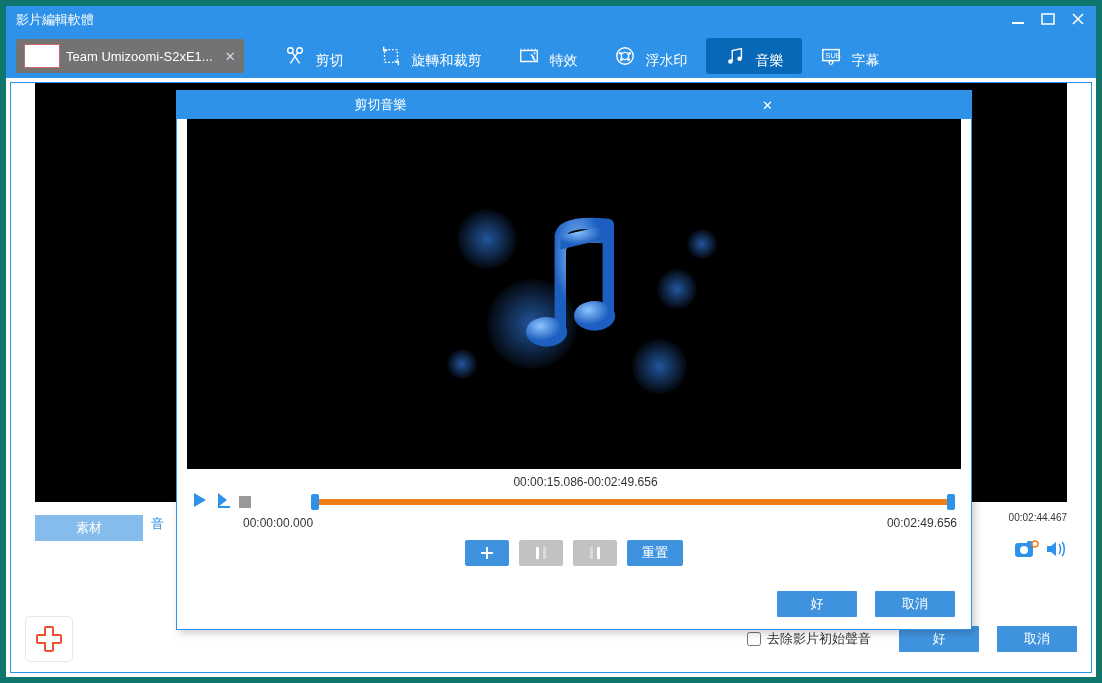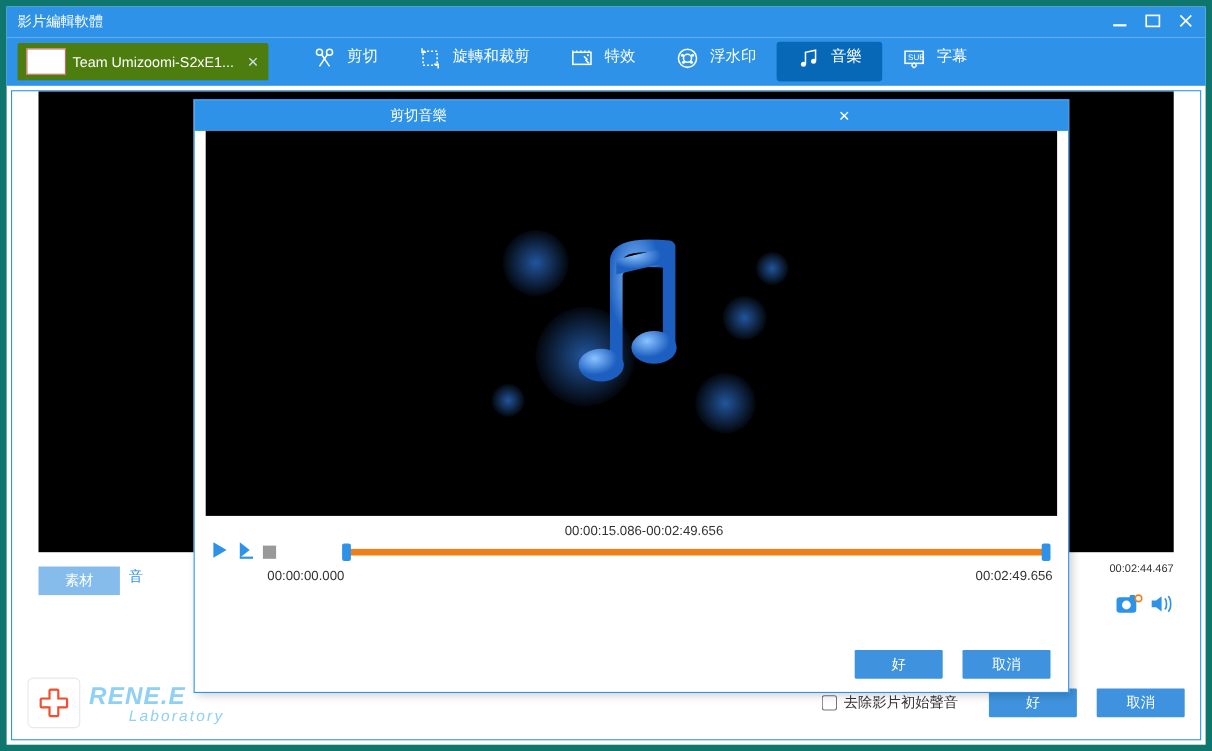--- a/index.html
+++ b/index.html
@@ -3,33 +3,33 @@
 <meta charset="utf-8">
 <style>
   * { box-sizing: border-box; margin: 0; padding: 0; }
   body { font-family: "Microsoft JhengHei", Arial, sans-serif; font-size: 13px; background: #fff; overflow: hidden; }
   .window { width: 1102px; height: 683px; position: relative; border: 6px solid #0f766e; display: flex; flex-direction: column; }
   .title-bar { height: 28px; background: #2e93e8; color: #fff; display: flex; align-items: center; padding: 0 10px; }
   .title-bar .title { flex: 1; }
   .title-btns { display: flex; gap: 14px; align-items: center; }
   .title-btns span { cursor: pointer; }
   .tab-row { height: 44px; background: #2e93e8; display: flex; align-items: center; padding-left: 10px; }
-  .open-tab { background: #4d7c0f; color: #fff; height: 34px; display: flex; align-items: center; padding: 0 8px; gap: 6px; border-radius: 2px 2px 0 0; }
+  .open-tab { background: #737373; color: #fff; height: 34px; display: flex; align-items: center; padding: 0 8px; gap: 6px; border-radius: 2px 2px 0 0; }
   .open-tab .thumb { width: 36px; height: 24px; background: #fff; border: 1px solid #c66; display:flex; align-items:center; justify-content:center; font-size: 8px; color:#c66;}
   .open-tab .close { margin-left: 6px; color: #cde; }
   .tool-row { flex: 1; display: flex; align-items: center; gap: 0; padding-left: 22px; font-size:14px;}
-  .tool-btn { display: flex; align-items: flex-start; gap: 10px; color: #fff; padding: 4px 18px; cursor: pointer; height: 36px; }
+  .tool-btn { display: flex; align-items: flex-end; gap: 10px; color: #fff; padding: 4px 18px; cursor: pointer; height: 36px; }
   .tool-btn.active { background: #0868b8; border-radius: 3px; }
   .tool-btn svg { width: 22px; height: 22px; }
   .content { flex: 1; position: relative; background: #fff; border: 1px solid #2e93e8; margin:4px; overflow:hidden;}
   .video-area { position: absolute; left: 24px; top: 0px; right: 24px; bottom: 170px; background: #000; }
   .under-video { position: absolute; left: 24px; right: 24px; bottom: 0; height: 170px; }
   .main-timeline { position:absolute; left:0; right:0; top:8px; height:30px; display:flex; align-items:center; gap:8px;}
   .side-btns { margin-top: 6px; display:flex; gap:8px;}
-  .small-tab { background:#85bcec; color:#fff; padding:4px 24px; cursor:pointer;}
+  .small-tab { background:#85bcec; color:#fff; padding:4px 41px; cursor:pointer;}
   .time-label { position:absolute; right:0; top:10px; color:#333; font-size:10px; }
   .bottom-icons { position:absolute; right:0; top:36px; display:flex; gap:6px; align-items:center;}
 
   
   .dialog { position: absolute; left: 170px; top: 84px; width: 796px; height: 540px; background: #fff; border: 1px solid #2e93e8; box-shadow: 3px 3px 8px rgba(0,0,0,0.2); display: flex; flex-direction: column; }
   .dlg-title { height: 28px; background: #2e93e8; color: #fff; display: flex; align-items: center; padding: 0 10px; text-align: center; }
   .dlg-title span { flex: 1; }
   .dlg-body { flex:1; position: relative; }
   .dlg-video { margin: 0 10px 0 10px; height: 350px; background: #000; position:relative; display:flex; align-items:center; justify-content:center;}
   .music-note svg { width:160px; height:160px; }
@@ -170,24 +170,20 @@
     <div class="main-footer">
       <div class="logo-area">
         <div class="logo-box">
           <svg width="34" height="34">
               <rect x="12" y="4" width="10" height="26" rx="2" fill="#f05030"></rect>
               <rect x="4" y="12" width="26" height="10" rx="2" fill="#f05030"></rect>
               <rect x="14" y="6" width="6" height="22" fill="#fff"></rect>
               <rect x="6" y="14" width="22" height="6" fill="#fff"></rect>
             </svg>
         </div>
-        <div>
-          <div class="logo-txt1">RENE.E</div>
-          <div class="logo-txt2">Laboratory</div>
-        </div>
       </div>
       <div class="chk-area">
         <input type="checkbox" style="">
         <span>去除影片初始聲音</span>
       </div>
       <div class="foot-btns">
         <button class="blue-btn">好</button>
         <button class="blue-btn">取消</button>
       </div>
     </div>
@@ -236,20 +232,40 @@
             <div class="dlg-track"></div>
             <div class="dlg-sel"></div>
             <div class="dlg-handle" style="left:50px;"></div>
             <div class="dlg-handle" style="right:-2px;"></div>
           </div>
         </div>
         <div class="time-lr">
           <span>00:00:00.000</span>
           <span>00:02:49.656</span>
         </div>
+        <div class="btn-row">
+          <div class="sq-btn">
+              <svg width="16" height="16">
+                <path d="M8 2v12M2 8h12" stroke="#fff" stroke-width="2"></path>
+              </svg>
+            </div>
+          <div class="sq-btn gray">
+              <svg width="16" height="16">
+                <rect x="3" y="2" width="3" height="12" fill="#fff"></rect>
+                <rect x="10" y="2" width="3" height="12" fill="#fff" opacity="0.4"></rect>
+              </svg>
+            </div>
+          <div class="sq-btn gray">
+              <svg width="16" height="16">
+                <rect x="3" y="2" width="3" height="12" fill="#fff" opacity="0.4"></rect>
+                <rect x="10" y="2" width="3" height="12" fill="#fff"></rect>
+              </svg>
+            </div>
+          <button class="reset-btn">重置</button>
+        </div>
       </div>
       <div class="dlg-footer">
         <button class="blue-btn">好</button>
         <button class="blue-btn">取消</button>
       </div>
     </div>
   </div>
 
 </div>
 

